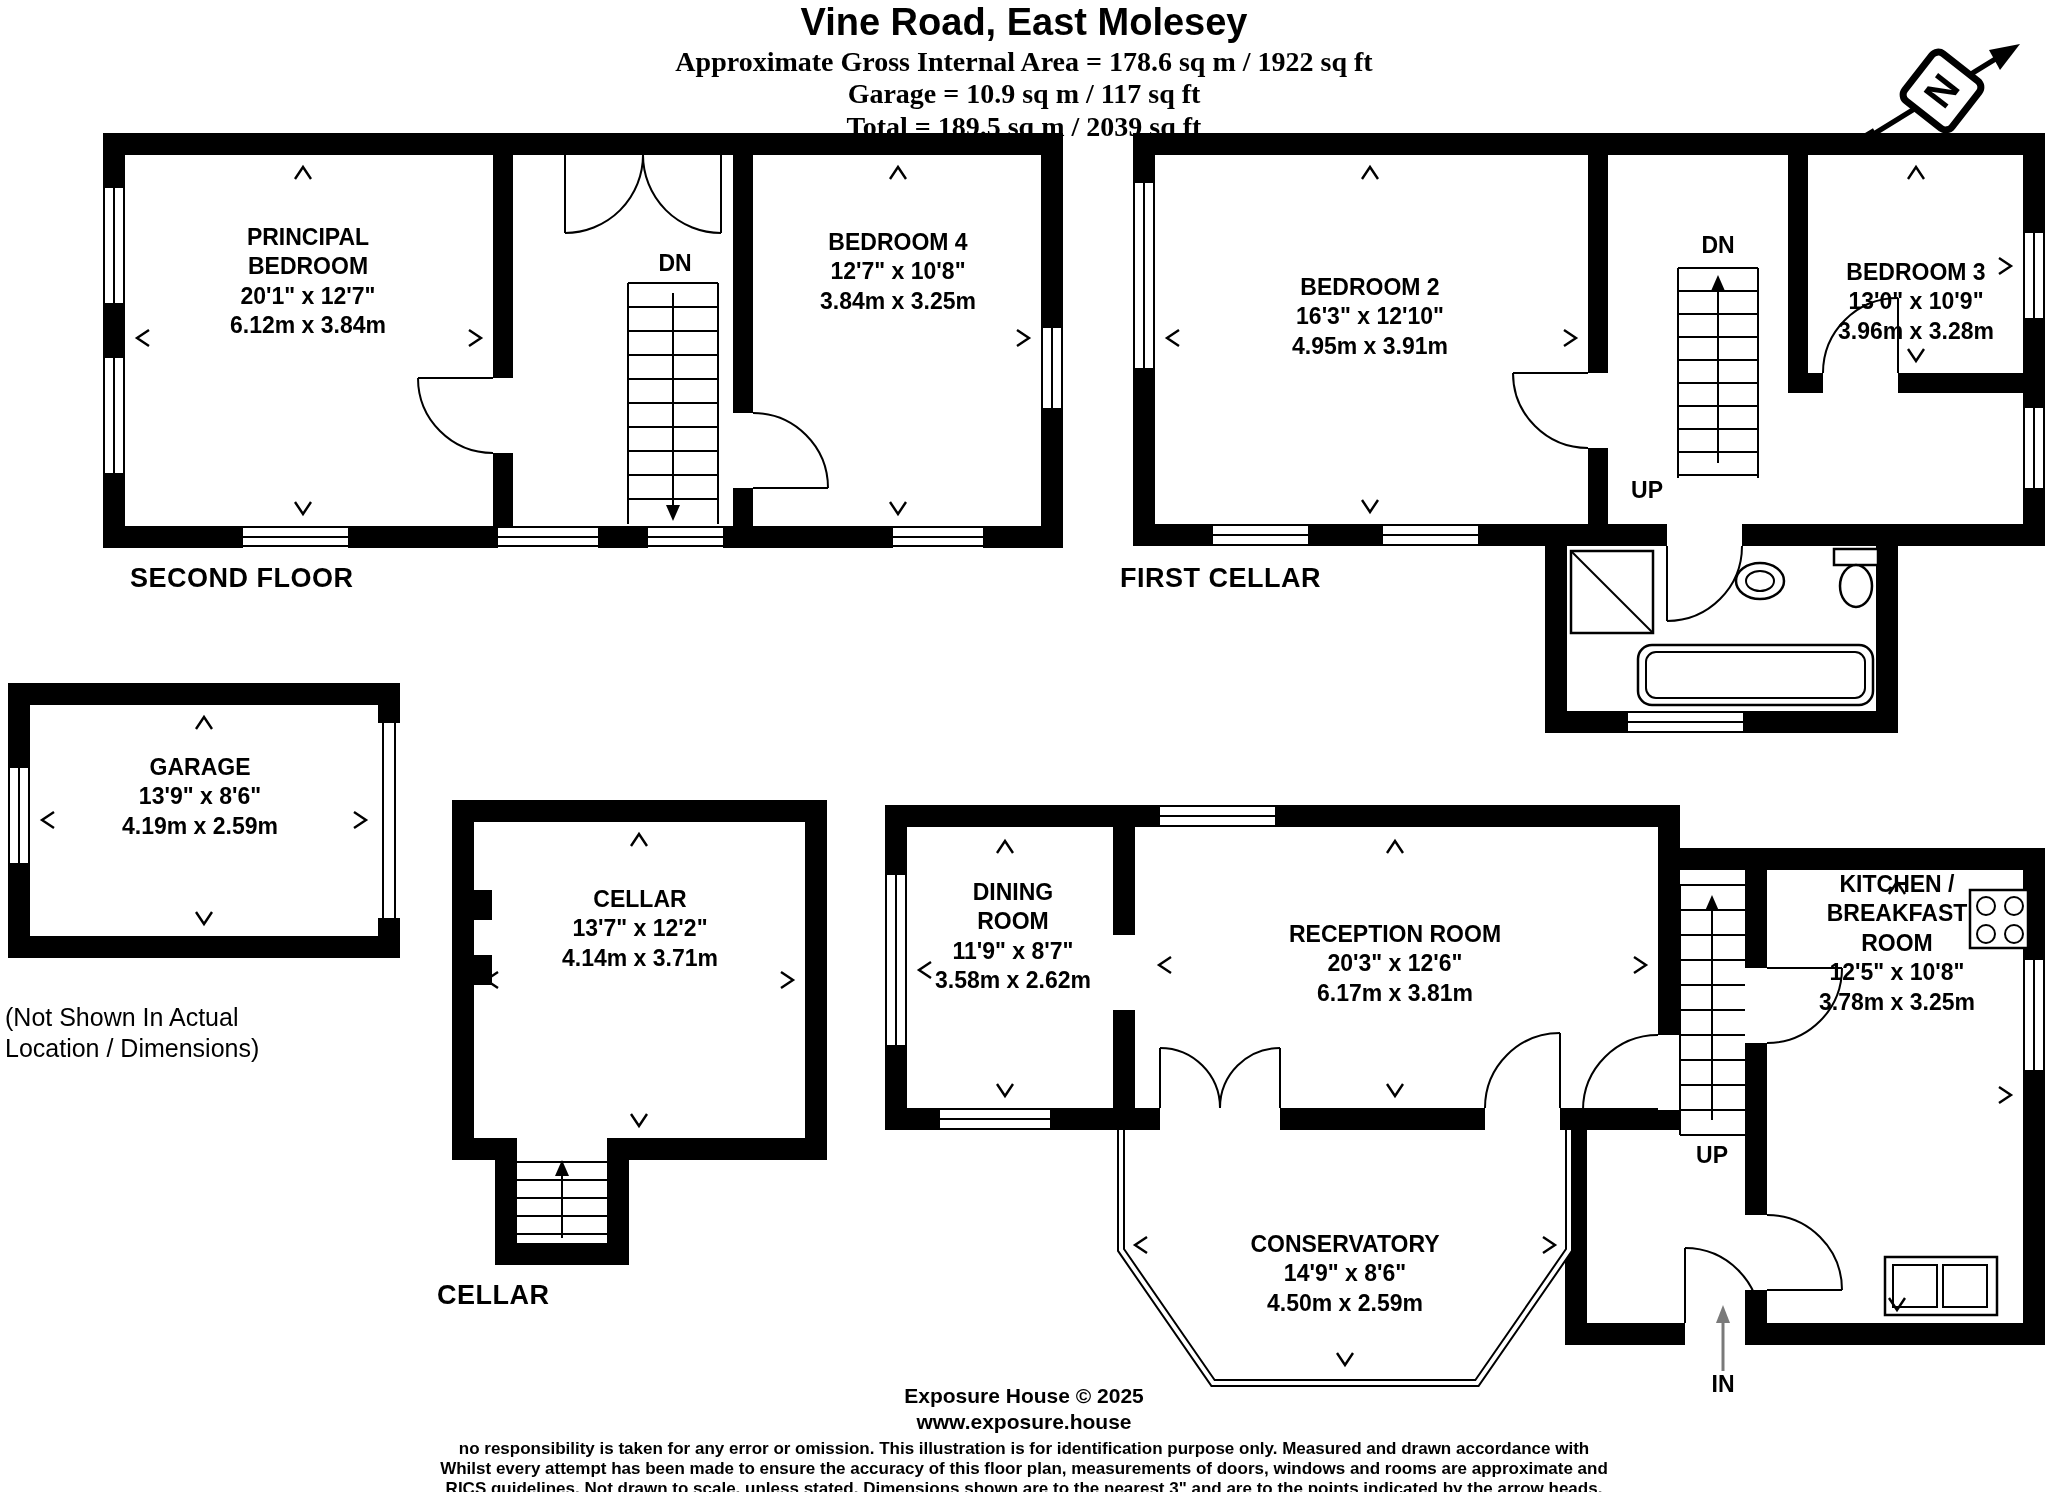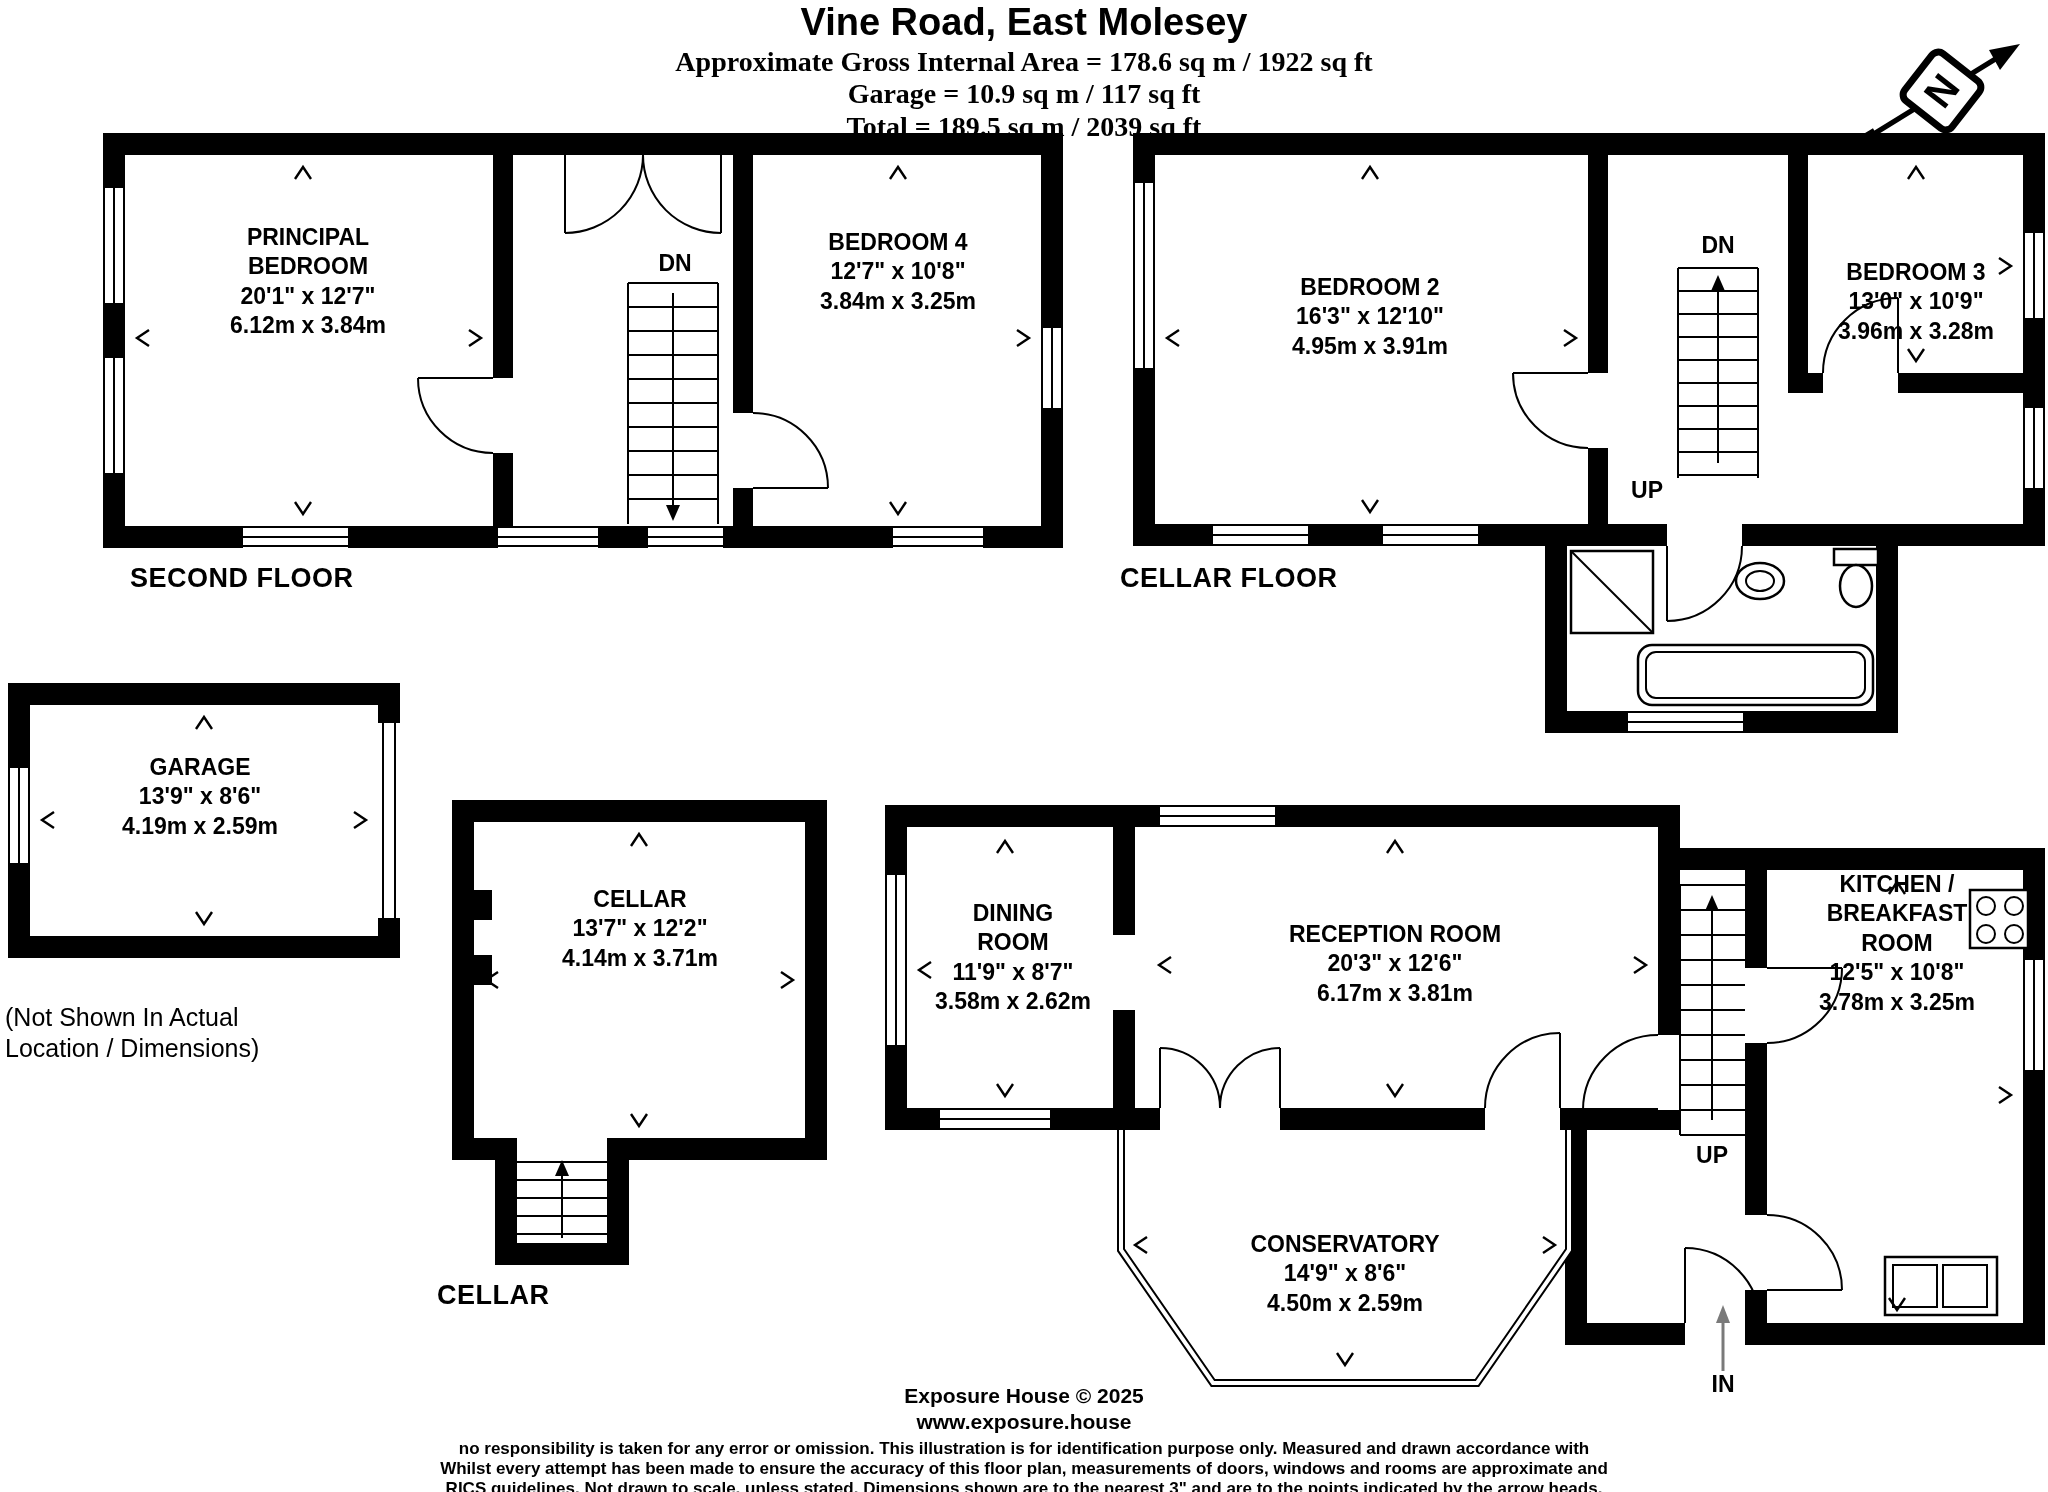--- a/index.html
+++ b/index.html
@@ -218,21 +218,21 @@
     <span>4.95m x 3.91m</span>
   </div>
   <div class="room-label" style="left:783px;top:125px">
     <span class="rname">BEDROOM 3</span>
     <span>13'0" x 10'9"</span>
     <span>3.96m x 3.28m</span>
   </div>
   <div class="small-label" style="left:585px;top:112px">DN</div>
   <div class="small-label" style="left:514px;top:357px">UP</div>
 </div>
-<div class="floor-caption" style="left:1120px;top:563px">CELLAR FLOOR</div>
+<div class="floor-caption" style="left:1120px;top:563px">FIRST CELLAR</div>
 
 <div class="plan" id="plan-garage" style="left:8px;top:683px;width:392px;height:275px">
   <svg width="392" height="275" viewBox="0 0 392 275">
     <g>
       <rect class="w" x="0" y="0" width="392" height="22"></rect>
       <rect class="w" x="0" y="253" width="392" height="22"></rect>
       <rect class="w" x="0" y="0" width="22" height="275"></rect>
       <rect class="w" x="370" y="0" width="22" height="40"></rect>
       <rect class="w" x="370" y="235" width="22" height="40"></rect>
     </g>
@@ -394,21 +394,21 @@
       <path class="dim" d="M286 162 L274 170 L286 178"></path>
         <path class="dim" d="M749 162 L761 170 L749 178"></path>
       <path class="dim" d="M1004 99 L1012 87 L1020 99"></path>
         <path class="dim" d="M1004 503 L1012 515 L1020 503"></path>
       <path class="dim" d="M1114 292 L1126 300 L1114 308"></path>
       <path class="dim" d="M262 442 L250 450 L262 458"></path>
         <path class="dim" d="M658 442 L670 450 L658 458"></path>
       <path class="dim" d="M452 558 L460 570 L468 558"></path>
     </g>
   </svg>
-  <div class="room-label" style="left:128px;top:104px">
+  <div class="room-label" style="left:128px;top:83px">
     <span class="rname" style="width:110px">DINING ROOM</span>
     <span>11'9" x 8'7"</span>
     <span>3.58m x 2.62m</span>
   </div>
   <div class="room-label" style="left:510px;top:125px">
     <span class="rname">RECEPTION ROOM</span>
     <span>20'3" x 12'6"</span>
     <span>6.17m x 3.81m</span>
   </div>
   <div class="room-label" style="left:1012px;top:75px">

